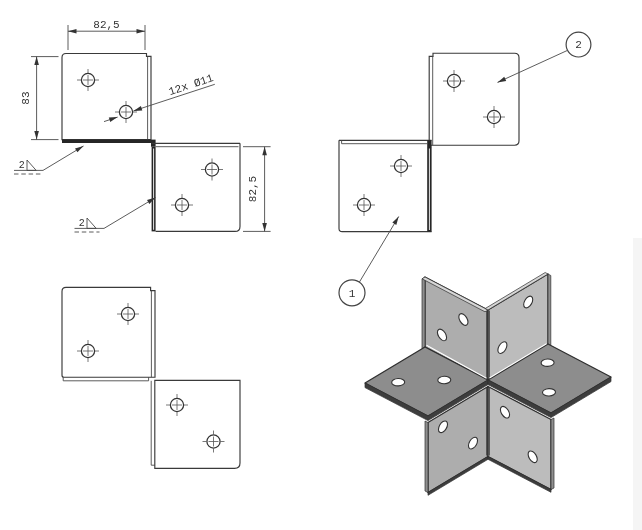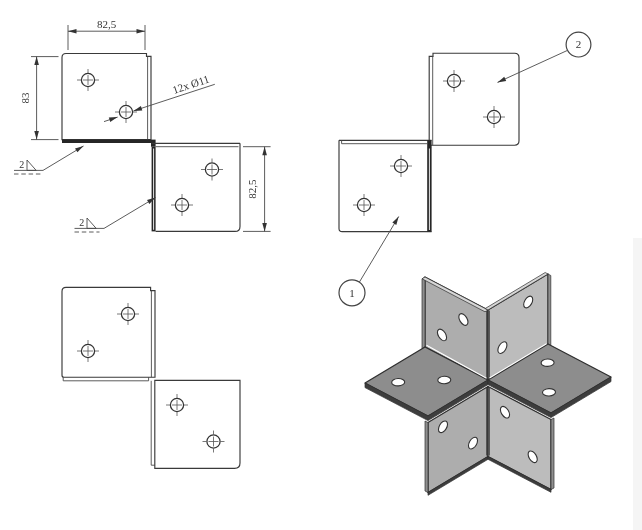--- a/index.html
+++ b/index.html
@@ -1,17 +1,17 @@
 <!DOCTYPE html>
 <html><head>
 <meta charset="utf-8">
 <style>
   html,body{margin:0;padding:0;background:#ffffff;}
   .sheet{position:relative;width:642px;height:530px;background:#ffffff;overflow:hidden;
-         font-family:Liberation Serif, serif;}
+         font-family:Liberation Mono, monospace;}
   svg{display:block}
   .ink   {stroke:#3a3a3a;fill:none;stroke-width:1.15;stroke-linejoin:miter;stroke-linecap:butt}
   .thin  {stroke:#4a4a4a;fill:none;stroke-width:0.9}
   .dash  {stroke:#4a4a4a;fill:none;stroke-width:0.9;stroke-dasharray:4.5 2.8}
   .band  {fill:#262626;stroke:none}
   .hair  {stroke:#ffffff;stroke-width:0.9;fill:none}
   .hole2d{fill:#ffffff;stroke:#333333;stroke-width:1.25}
   .cline {stroke:#555555;stroke-width:0.8;fill:none;stroke-dasharray:4 2 10 2 4 999}
   .arr   {fill:#333333;stroke:none}
   .dimtxt{font-size:11px;fill:#333333}

